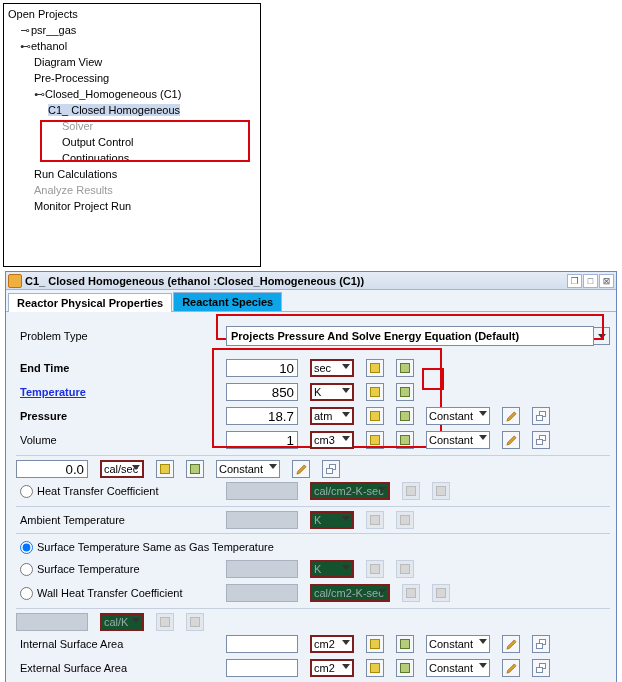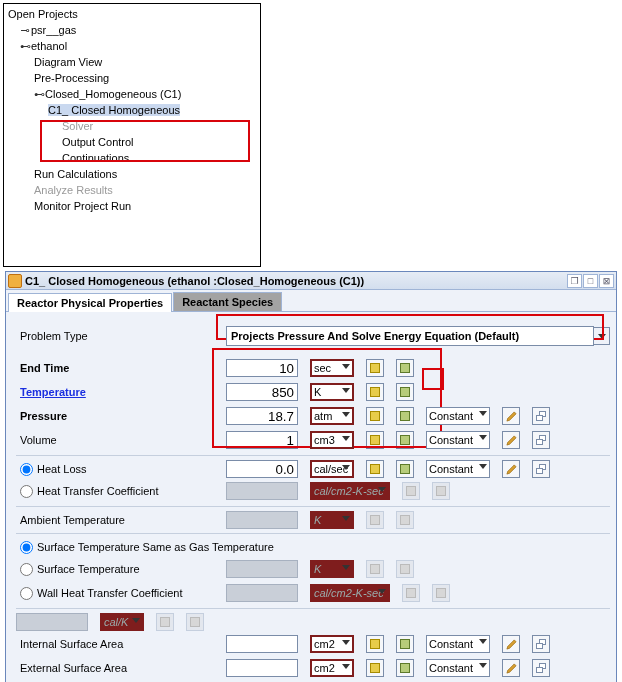--- a/index.html
+++ b/index.html
@@ -51,37 +51,37 @@
   .titlebar-left { display:flex; align-items:center; gap:3px; }
   .title-icon { width:14px;height:14px;background:#f0b040;border:1px solid #c07010;display:inline-block;border-radius:2px; }
   .titlebar-title { font-weight:bold; }
   .titlebar-btns { display:flex; gap:1px; }
   .tb-btn { width:15px;height:14px;border:1px solid #9fb4d6;background:#fff;display:flex;align-items:center;justify-content:center;cursor:pointer;font-size:9px;color:#556;}
   .tab-strip { display:flex; border-bottom:1px solid #9fb4d6; background:#eef2f9; padding-top:2px;}
   .tab {
     padding:3px 8px;
     border:1px solid #9fb4d6; border-bottom:none;
     margin-left:2px; margin-right:-1px;
-    background:#a3a3a3; cursor:pointer;
+    background:#0ea5e9; cursor:pointer;
     font-weight:bold;
   }
   .tab.active { background:#fff; position:relative; top:1px;}
   .dialog-body { background:#eef2f9; padding:8px 6px 8px 10px; }
 
   .form-row { display:flex; align-items:center; height:24px; margin:0; }
   .form-row.sep-above { border-top:1px solid #c5cfde; padding-top:3px; margin-top:3px; }
   .label-col { width:210px; padding-left:4px; display:flex; align-items:center; gap:4px;}
   .label-col.bold { font-weight:bold; }
   .label-col .radio { margin:0; }
   .label-col.link span[data-bind] { color:#1a2fe0; text-decoration:underline; cursor:pointer; font-weight:bold;}
   .field-col { display:flex; align-items:center; gap:12px; flex:1; }
   .val-input { width:72px; height:18px; border:1px solid #7a8ca8; text-align:right; padding:0 3px; background:#fff;}
   .val-input.disabled { background:#c9cfd8; border-color:#a7b1c0; }
   .unit-sel { width:44px; height:18px; border:2px solid #7f1d1d; background:#fff; display:flex; align-items:center; padding:0 2px; position:relative; cursor:pointer;}
-  .unit-sel.disabled { background:#7f1d1d; color:#9aa; cursor:default;font-style:italic; }
+  .unit-sel.disabled { background:#14532d; color:#9aa; cursor:default; }
   .unit-sel .caret { position:absolute; right:2px; top:3px; width:0;height:0;border-left:4px solid transparent;border-right:4px solid transparent;border-top:5px solid #333;}
   .unit-sel.wide { width:80px; }
   .icon-btn { width:18px;height:18px;border:1px solid #7a8ca8;background:#f5f7fa;display:flex;align-items:center;justify-content:center;cursor:pointer;}
   .icon-btn.disabled { background:#e3e7ee; border-color:#c5cfde; cursor:default; }
   .icon-btn-inner1 { width:10px;height:10px;background:#e7cc4a;border:1px solid #a78b00; }
   .icon-btn-inner2 { width:10px;height:10px;background:#b7cc7a;border:1px solid #5e7a2a; }
   .const-sel { width:64px; height:18px; border:1px solid #7a8ca8; background:#fff; display:flex; align-items:center; padding:0 2px; position:relative; cursor:pointer;}
   .const-sel .caret { position:absolute; right:2px; top:3px; width:0;height:0;border-left:4px solid transparent;border-right:4px solid transparent;border-top:5px solid #333;}
   .pencil-btn, .plus-btn { width:18px;height:18px;border:1px solid #7a8ca8;background:#f5f7fa;display:flex;align-items:center;justify-content:center;cursor:pointer;}
   .pencil-svg { width:11px;height:11px; }
@@ -259,24 +259,20 @@
         <div class="plus-btn">
             <div class="plus-stack">
               <div class="sq a"></div>
               <div class="sq b"></div>
             </div>
           </div>
       </div>
     </div>
 
     <div class="form-row sep-above">
-      <div class="label-col">
-        <input type="radio" class="radio" checked="" style="">
-          <span data-bind="dialog.labels.heat_loss">Heat Loss</span>
-      </div>
       <div class="field-col">
         <input class="val-input" value="0.0" style="">
         <div class="unit-sel">
             <span data-bind="dialog.units.heat_loss">cal/sec</span>
             <div class="caret"></div>
           </div>
         <div class="icon-btn">
             <div class="icon-btn-inner1"></div>
           </div>
         <div class="icon-btn">

